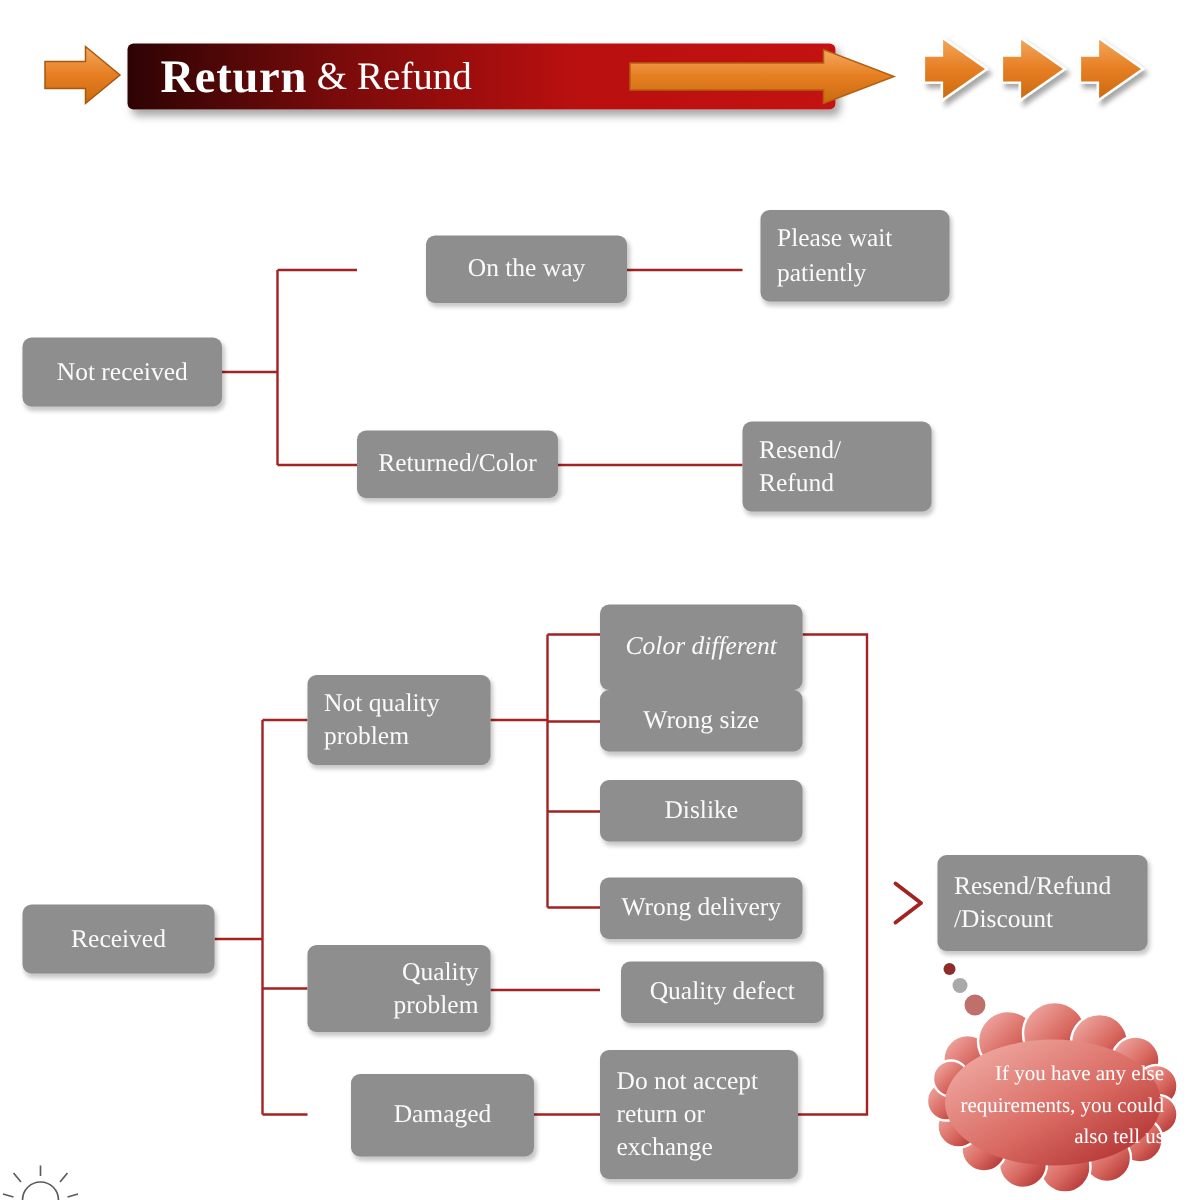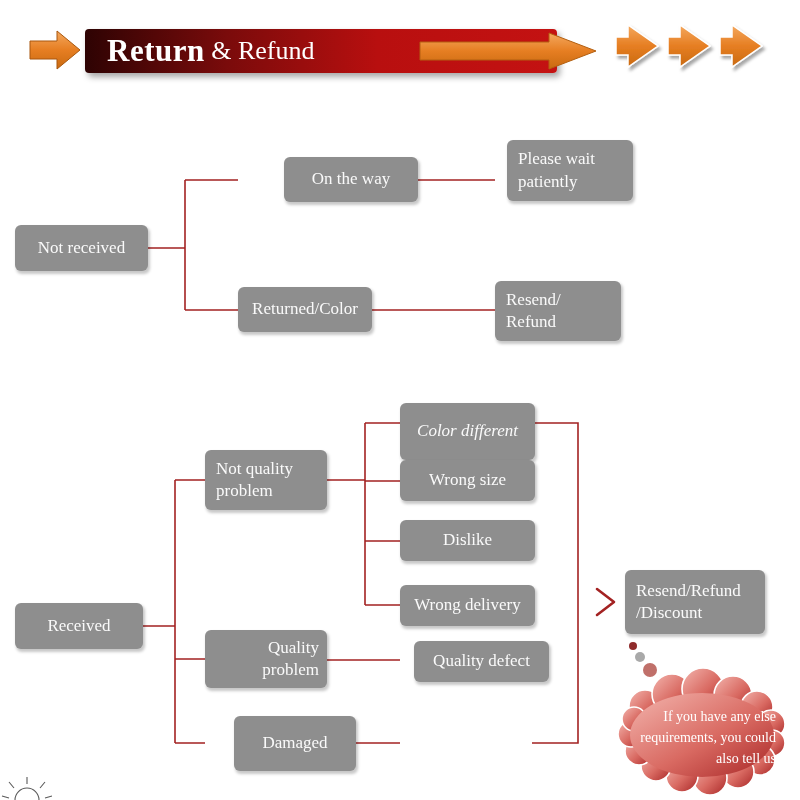--- a/index.html
+++ b/index.html
@@ -134,19 +134,20 @@
   <div class="box" style="left:15px;  top:603px; width:128px; height:46px;">Received</div>
   <div class="box ta-l" style="left:205px; top:450px; width:122px; height:60px;">Not quality problem</div>
   <div class="box ta-l" style="left:205px; top:630px; width:122px; height:58px;text-align:right;">Quality problem</div>
   <div class="box" style="left:205px; top:716px; width:122px; height:55px;margin-left:29px;">Damaged</div>
 
   <div class="box" style="left:400px; top:403px; width:135px; height:57px;font-style:italic;">Color different</div>
   <div class="box" style="left:400px; top:460px; width:135px; height:41px;">Wrong size</div>
   <div class="box" style="left:400px; top:520px; width:135px; height:41px;">Dislike</div>
   <div class="box" style="left:400px; top:585px; width:135px; height:41px;">Wrong delivery</div>
   <div class="box" style="left:400px; top:641px; width:135px; height:41px;margin-left:14px;">Quality defect</div>
+  <div class="box ta-l" style="left:400px; top:700px; width:132px; height:86px;">Do not accept return or exchange</div>
 
   <div class="box ta-l" style="left:625px; top:570px; width:140px; height:64px;">Resend/Refund
 /Discount</div>
 
   <div class="cloud-text">If you have any else requirements, you could also tell us</div>
 
 </div>
 
 </body></html>

